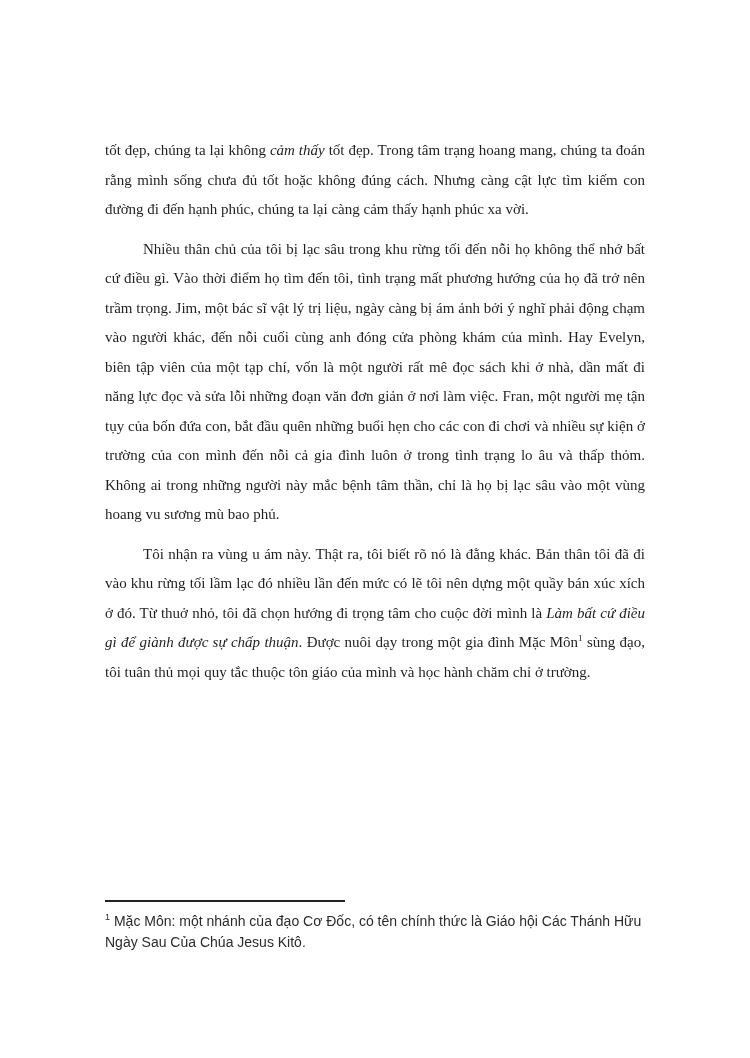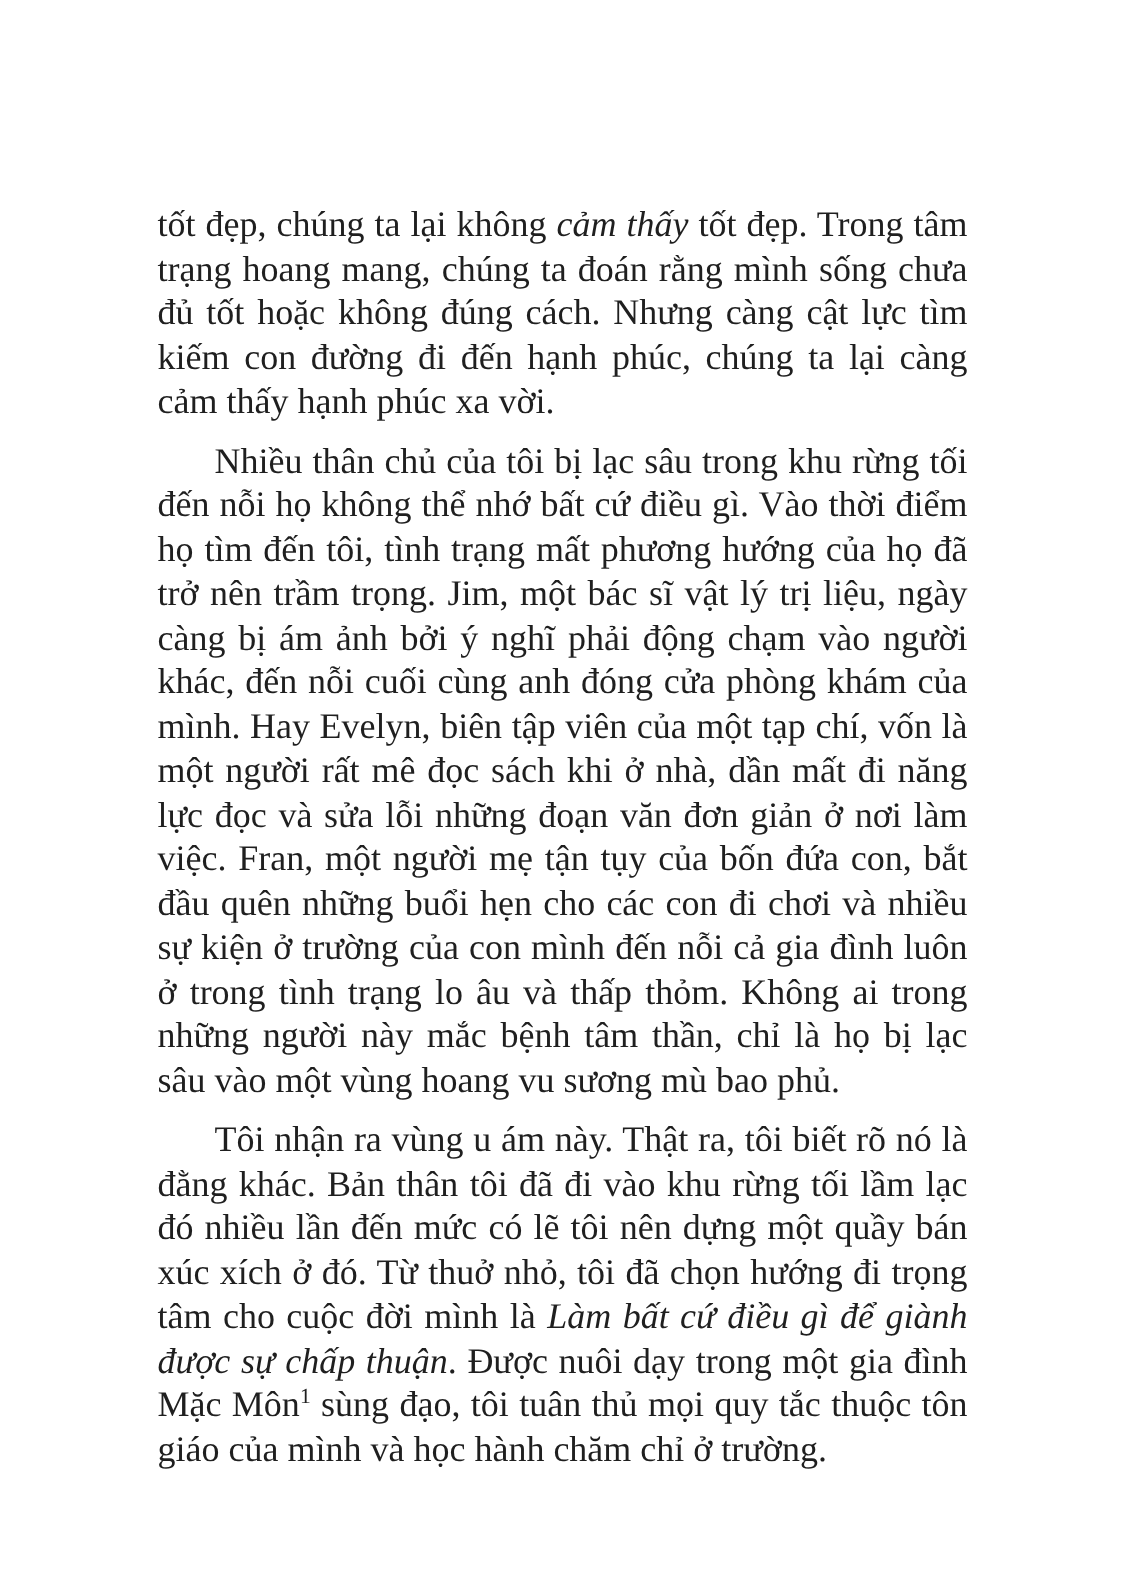--- a/index.html
+++ b/index.html
@@ -23,21 +23,21 @@
     font-size: 17px;
     letter-spacing: 0.6px;
     color: #222222;
     white-space: nowrap;
   }
   .body-text {
     position: absolute;
     left: 105px;
     top: 136px;
     width: 540px;
-    font-size: 24px;
+    font-size: 15px;
     line-height: 29.5px;
     text-align: justify;
     text-justify: inter-word;
   }
   .body-text p {
     margin: 0 0 10px 0;
     text-indent: 38px;
   }
   .body-text p.no-indent {
     text-indent: 0;
@@ -85,14 +85,18 @@
   <div class="body-text">
 
     <p class="no-indent"><span>tốt đẹp, chúng ta lại không </span><em>cảm thấy</em><span> tốt đẹp. Trong tâm trạng hoang mang, chúng ta đoán rằng mình sống chưa đủ tốt hoặc không đúng cách. Nhưng càng cật lực tìm kiếm con đường đi đến hạnh phúc, chúng ta lại càng cảm thấy hạnh phúc xa vời.</span></p>
 
     <p><span>Nhiều thân chủ của tôi bị lạc sâu trong khu rừng tối đến nỗi họ không thể nhớ bất cứ điều gì. Vào thời điểm họ tìm đến tôi, tình trạng mất phương hướng của họ đã trở nên trầm trọng. Jim, một bác sĩ vật lý trị liệu, ngày càng bị ám ảnh bởi ý nghĩ phải động chạm vào người khác, đến nỗi cuối cùng anh đóng cửa phòng khám của mình. Hay Evelyn, biên tập viên của một tạp chí, vốn là một người rất mê đọc sách khi ở nhà, dần mất đi năng lực đọc và sửa lỗi những đoạn văn đơn giản ở nơi làm việc. Fran, một người mẹ tận tụy của bốn đứa con, bắt đầu quên những buổi hẹn cho các con đi chơi và nhiều sự kiện ở trường của con mình đến nỗi cả gia đình luôn ở trong tình trạng lo âu và thấp thỏm. Không ai trong những người này mắc bệnh tâm thần, chỉ là họ bị lạc sâu vào một vùng hoang vu sương mù bao phủ.</span></p>
 
     <p><span>Tôi nhận ra vùng u ám này. Thật ra, tôi biết rõ nó là đằng khác. Bản thân tôi đã đi vào khu rừng tối lầm lạc đó nhiều lần đến mức có lẽ tôi nên dựng một quầy bán xúc xích ở đó. Từ thuở nhỏ, tôi đã chọn hướng đi trọng tâm cho cuộc đời mình là </span><em>Làm bất cứ điều gì để giành được sự chấp thuận</em><span>. Được nuôi dạy trong một gia đình Mặc Môn</span><sup class="fn-ref">1</sup><span> sùng đạo, tôi tuân thủ mọi quy tắc thuộc tôn giáo của mình và học hành chăm chỉ ở trường.</span></p>
 
   </div>
 
+  <div class="footnote-area">
+    <div class="footnote-rule"></div>
+    <p class="footnote"><sup>1</sup><span> Mặc Môn: một nhánh của đạo Cơ Đốc, có tên chính thức là Giáo hội Các Thánh Hữu Ngày Sau Của Chúa Jesus Kitô.</span></p>
+  </div>
 
 </div>
 
 </body></html>

